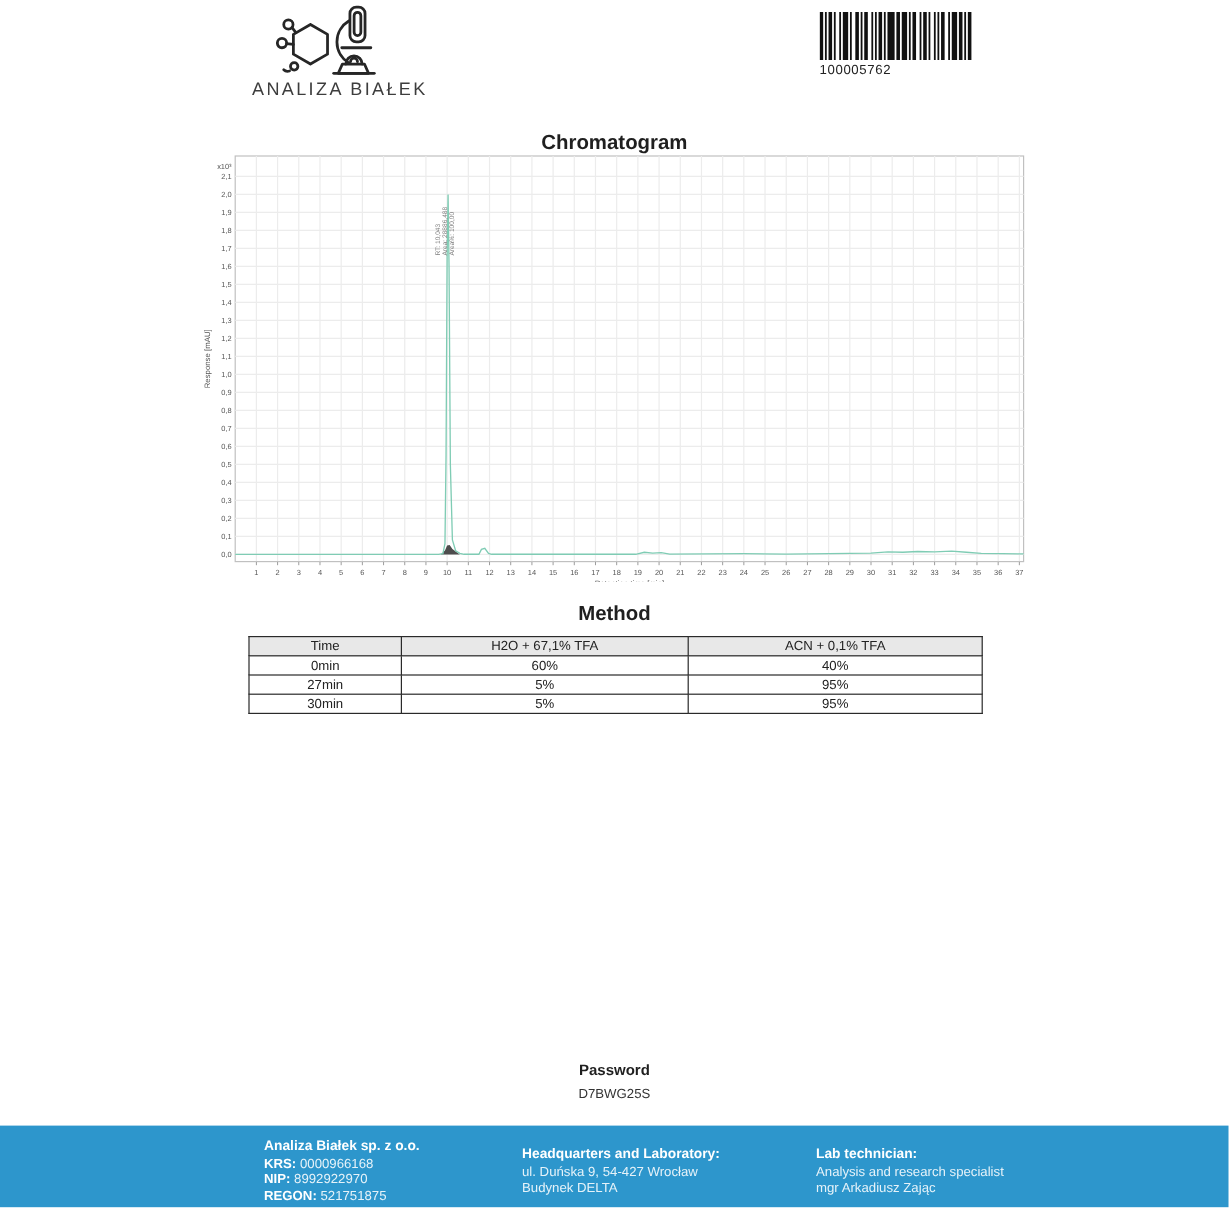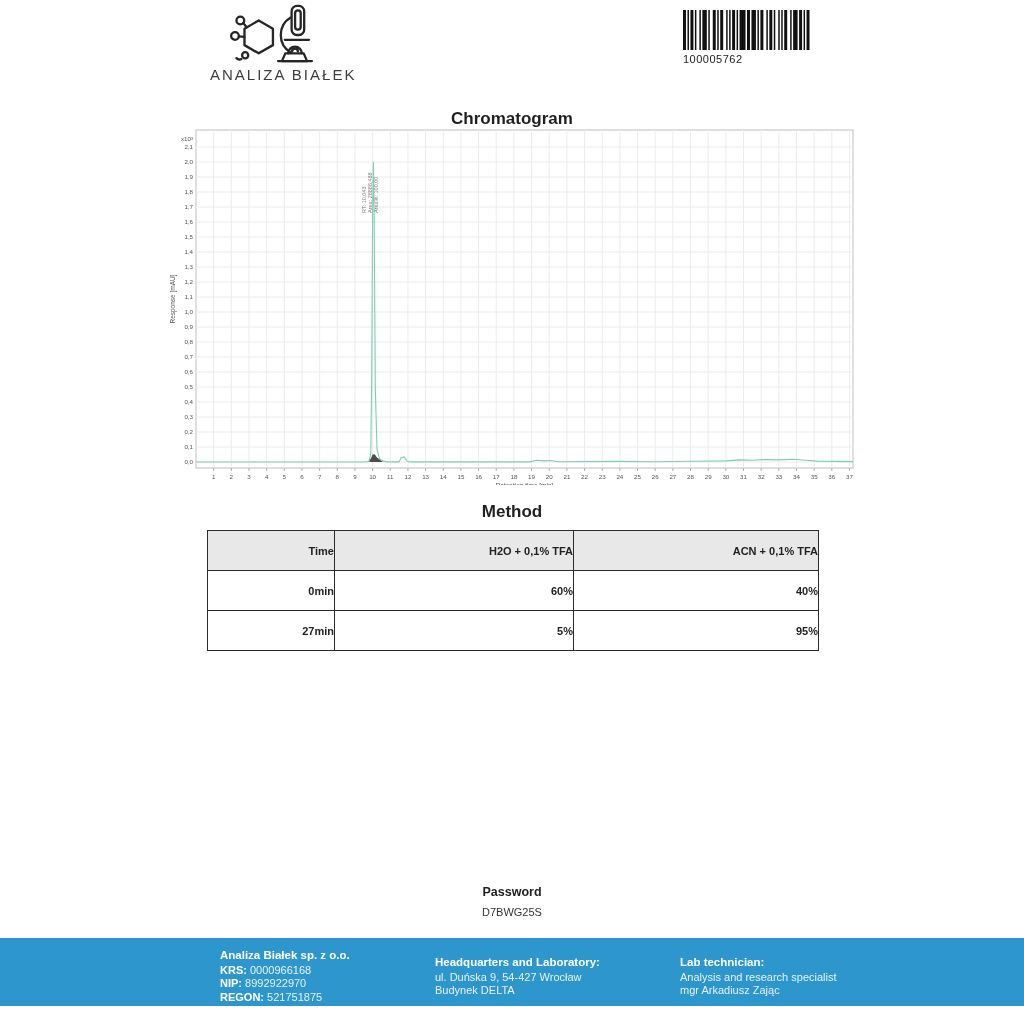--- a/index.html
+++ b/index.html
@@ -19,22 +19,22 @@
                    font-size:17px; font-weight:bold; color:#1f1f1f; }
   #chromatogram-title { top:109px; }
   #method-title { top:502px; }
 
   
   #chart-wrapper { position:absolute; left:165px; top:125px; width:700px; height:360px; }
 
   
   #method-table { position:absolute; left:207px; top:530px; width:611px;
                   border-collapse:collapse; font-size:11px; color:#222; table-layout:fixed; }
-  #method-table th, #method-table td { border:1.5px solid #2a2a2a; height:40px;
-                  text-align:right; vertical-align:middle; font-weight:bold; padding:0; }
+  #method-table th, #method-table td { border:1.5px solid #2a2a2a; height:16px;
+                  text-align:center; vertical-align:middle; font-weight:normal; padding:0; }
   #method-table th { background:#e8e8e8; }
   #method-table col.c-time { width:127px; }
   #method-table col.c-a { width:239px; }
   #method-table col.c-b { width:245px; }
 
   
   #password-label { position:absolute; left:0; width:1024px; top:885px; text-align:center;
                     font-size:12.5px; font-weight:bold; color:#1f1f1f; }
   #password-value { position:absolute; left:0; width:1024px; top:906px; text-align:center;
                     font-size:11px; color:#333; }
@@ -288,32 +288,37 @@
 
   <table id="method-table">
     <colgroup>
         <col class="c-time">
         <col class="c-a">
         <col class="c-b">
       </colgroup>
     <thead>
         <tr id="mt-head">
           <th>Time</th>
-          <th>H2O + 0,1% TFA</th>
+          <th>H2O + 67,1% TFA</th>
           <th>ACN + 0,1% TFA</th>
         </tr>
       </thead>
     <tbody id="mt-body">
         <tr>
           <td>0min</td>
           <td>60%</td>
           <td>40%</td>
         </tr>
         <tr>
           <td>27min</td>
+          <td>5%</td>
+          <td>95%</td>
+        </tr>
+        <tr>
+          <td>30min</td>
           <td>5%</td>
           <td>95%</td>
         </tr>
       </tbody>
   </table>
 
   <div id="password-label">Password</div>
   <div id="password-value">D7BWG25S</div>
 
   <div id="footer" style="background: rgb(45, 150, 204);">

